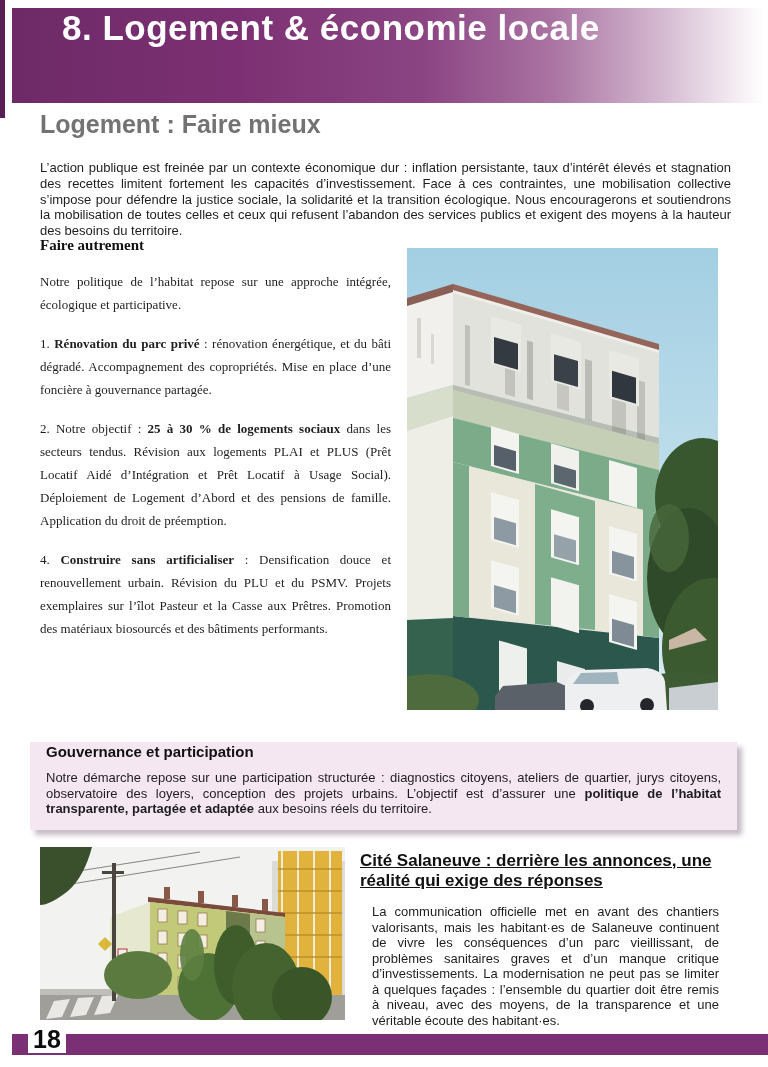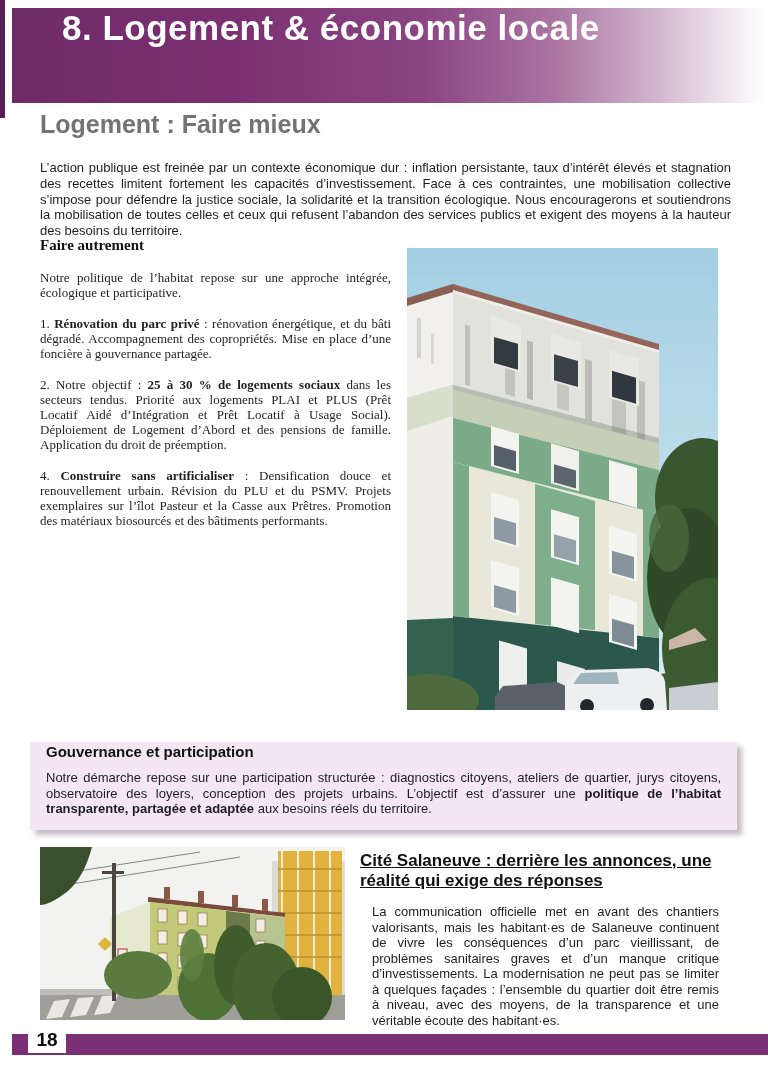--- a/index.html
+++ b/index.html
@@ -11,57 +11,57 @@
   .banner{
     position:absolute;left:12px;top:8px;width:752px;height:95px;
     background:linear-gradient(90deg,#6e2a67 0%,#7c3073 30%,#8b4583 55%,#aa74a2 72%,#d3b7cf 86%,#f6f0f5 97%,#ffffff 100%);
     display:flex;align-items:flex-start;
   }
   .banner h1{margin:0 0 0 50px;color:#ffffff;font-size:35px;font-weight:bold;letter-spacing:.5px;}
   .sec-title{position:absolute;left:40px;top:110px;font-size:25px;font-weight:bold;color:#737373;}
   .intro{position:absolute;left:40px;top:147px;width:691px;font-size:13px;line-height:15.8px;text-align:justify;}
   .leftcol{position:absolute;left:40px;top:237px;width:351px;font-family:Liberation Serif, serif;}
   .leftcol h3{font-size:15px;margin:0 0 13px;color:#111;}
-  .leftcol p{font-size:13px;line-height:15px;text-align:justify;margin:16px 0 13px;}
+  .leftcol p{font-size:13px;line-height:23px;text-align:justify;margin:16px 0 13px;}
   .photo{position:absolute;overflow:hidden;line-height:0;}
   .photo-building{left:407px;top:248px;width:311px;height:462px;}
   .photo-street{left:40px;top:847px;width:305px;height:173px;}
   .govbox{
     position:absolute;left:30px;top:742px;width:675px;background:#f4e7f1;
     padding:1px 16px 13px;box-shadow:5px 5px 5px rgba(90,60,88,.35);
   }
   .govbox h3{margin:0 0 10px;font-size:15px;color:#111;}
   .govbox p{margin:0;font-size:13px;line-height:15.6px;text-align:justify;}
   .cite{position:absolute;left:360px;top:851px;width:371px;}
   .cite h3{font-size:17px;line-height:20px;margin:0 0 13px;color:#111;text-decoration:underline;}
   .cite p{font-size:13px;line-height:15.5px;text-align:justify;margin:12px;}
   .footer-bar{position:absolute;left:12px;top:1034px;width:756px;height:21px;background:#7b2f74;}
   .pagenum{
     position:absolute;left:28px;top:1026px;width:38px;height:27px;background:#ffffff;z-index:2;
-    display:flex;align-items:center;justify-content:center;font-size:19px;font-weight:bold;color:#0c0c0c;
+    display:flex;align-items:center;justify-content:center;font-size:25px;font-weight:bold;color:#0c0c0c;
   }
 </style>
 </head>
 <body>
 
 <div class="accent-strip"></div>
 
 <div class="banner">
   <h1>8. Logement &amp; économie locale</h1>
 </div>
 
 <div class="sec-title">Logement : Faire mieux</div>
 
 <p class="intro">L’action publique est freinée par un contexte économique dur : inflation persistante, taux d’intérêt élevés et stagnation des recettes limitent fortement les capacités d’investissement. Face à ces contraintes, une mobilisation collective s’impose pour défendre la justice sociale, la solidarité et la transition écologique. Nous encouragerons et soutiendrons la mobilisation de toutes celles et ceux qui refusent l’abandon des services publics et exigent des moyens à la hauteur des besoins du territoire.</p>
 
 <div class="leftcol">
   <h3>Faire autrement</h3>
   <p><span>Notre politique de l’habitat repose sur une approche intégrée, écologique et participative.</span><b></b><span></span></p>
   <p><span>1. </span><b>Rénovation du parc privé</b><span> : rénovation énergétique, et du bâti dégradé. Accompagnement des copropriétés. Mise en place d’une foncière à gouvernance partagée.</span></p>
-  <p><span>2. Notre objectif : </span><b>25 à 30 % de logements sociaux</b><span> dans les secteurs tendus. Priorité aux logements PLAI et PLUS (Prêt Locatif Aidé d’Intégration et Prêt Locatif à Usage Social). Déploiement de Logement d’Abord et des pensions de famille. Application du droit de préemption.</span></p>
+  <p><span>2. Notre objectif : </span><b>25 à 30 % de logements sociaux</b><span> dans les secteurs tendus. Révision aux logements PLAI et PLUS (Prêt Locatif Aidé d’Intégration et Prêt Locatif à Usage Social). Déploiement de Logement d’Abord et des pensions de famille. Application du droit de préemption.</span></p>
   <p><span>4. </span><b>Construire sans artificialiser</b><span> : Densification douce et renouvellement urbain. Révision du PLU et du PSMV. Projets exemplaires sur l’îlot Pasteur et la Casse aux Prêtres. Promotion des matériaux biosourcés et des bâtiments performants.</span></p>
 </div>
 
 <div class="photo photo-building">
   <svg width="311" height="462" viewBox="0 0 311 462" xmlns="http://www.w3.org/2000/svg">
     <defs>
       <linearGradient id="sky1" x1="0" y1="0" x2="0" y2="1">
         <stop offset="0" stop-color="#a3cfe3"></stop>
           <stop offset="1" stop-color="#d9ecf3"></stop>
       </linearGradient>

